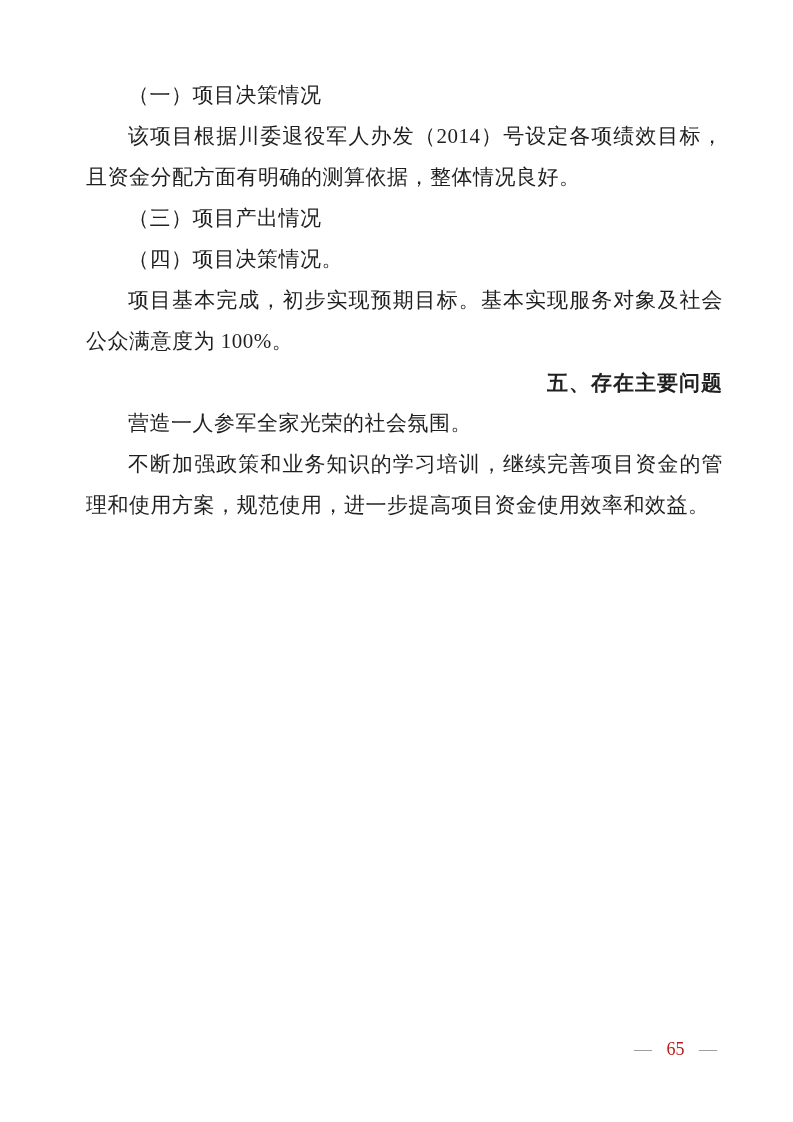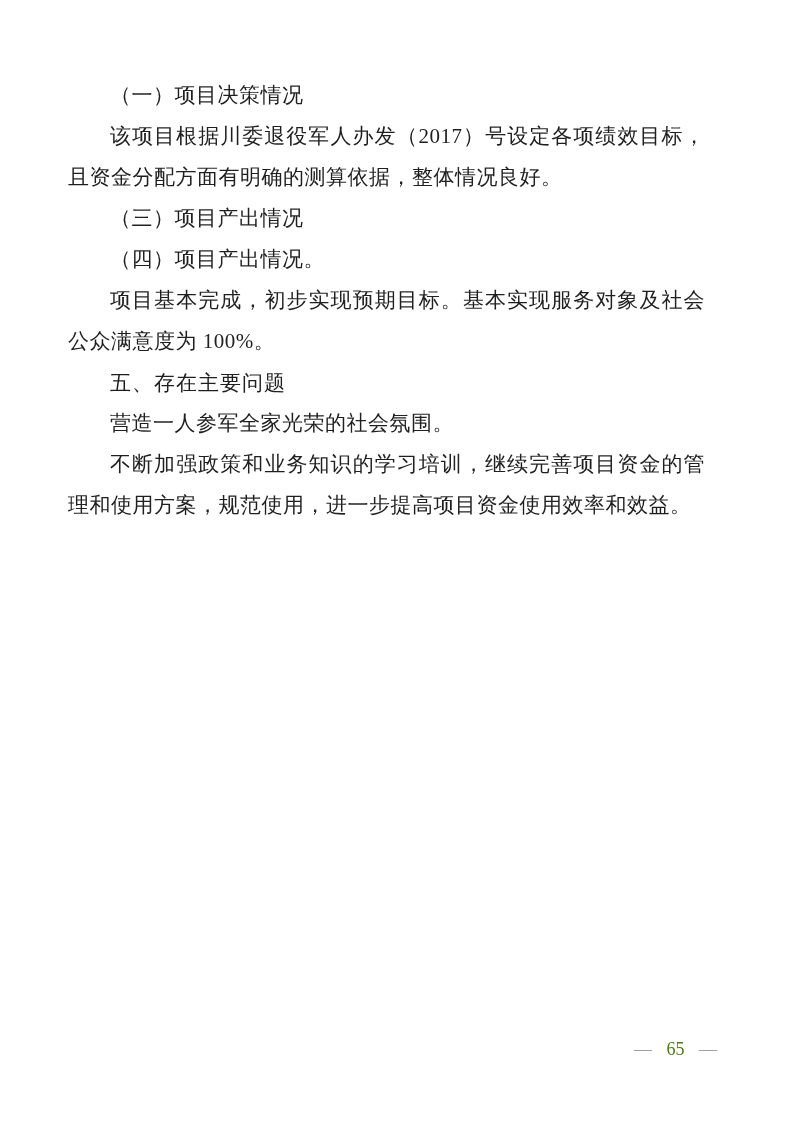--- a/index.html
+++ b/index.html
@@ -7,70 +7,71 @@
     position: relative;
     width: 793px;
     height: 1122px;
     background: #ffffff;
     overflow: hidden;
     font-family: "Liberation Serif", serif;
     color: #1f1f1f;
   }
   .content {
     position: absolute;
-    left: 68px;
+    left: 86px;
     top: 75px;
     width: 637px;
   }
   .content p {
     margin: 0;
     font-size: 21px;
     line-height: 41px;
     text-indent: 2em;
     letter-spacing: 0.5px;
   }
   p.body {
     text-align: justify;
     text-justify: inter-ideograph;
   }
   p.subheading {
     font-weight: normal;
   }
   p.heading-bold {
     font-family: "Liberation Sans", sans-serif;
-    font-weight: normal;
+    font-weight: bold;
     letter-spacing: 1px;
+    text-align: right;
   }
   .footer-page-number {
     position: absolute;
     top: 1038px;
     right: 76px;
     font-size: 18px;
     line-height: 22px;
     color: #2a2a2a;
     white-space: nowrap;
   }
   .footer-page-number .dash {
     color: #9b9b9b;
     letter-spacing: 0;
   }
   .footer-page-number .num {
     margin: 0 10px;
-    color: #4d7c0f;
+    color: #b91c1c;
   }
 </style>
 </head>
 <body>
 
 <div class="page">
   <div class="content">
     <p class="subheading">（一）项目决策情况</p>
-    <p class="body">该项目根据川委退役军人办发（2017）号设定各项绩效目标，且资金分配方面有明确的测算依据，整体情况良好。</p>
+    <p class="body">该项目根据川委退役军人办发（2014）号设定各项绩效目标，且资金分配方面有明确的测算依据，整体情况良好。</p>
     <p class="subheading">（三）项目产出情况</p>
-    <p class="subheading">（四）项目产出情况。</p>
+    <p class="subheading">（四）项目决策情况。</p>
     <p class="body">项目基本完成，初步实现预期目标。基本实现服务对象及社会公众满意度为 100%。</p>
     <p class="heading-bold">五、存在主要问题</p>
     <p class="body">营造一人参军全家光荣的社会氛围。</p>
     <p class="body">不断加强政策和业务知识的学习培训，继续完善项目资金的管理和使用方案，规范使用，进一步提高项目资金使用效率和效益。</p>
   </div>
 
   <div class="footer-page-number">
     <span class="dash">—</span>
     <span class="num">65</span>
     <span class="dash">—</span>

